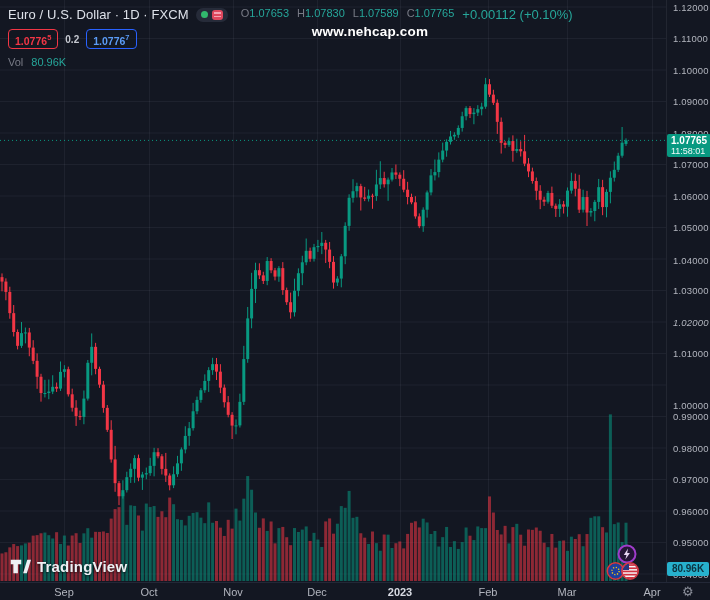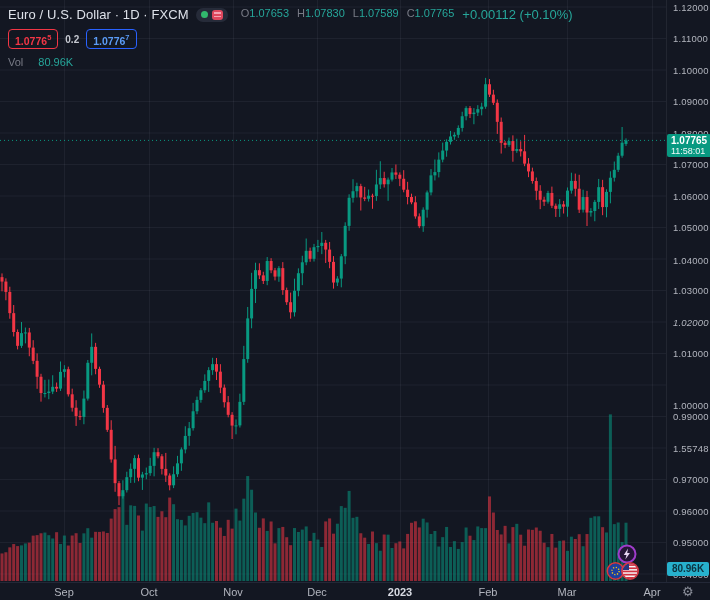--- a/index.html
+++ b/index.html
@@ -38,21 +38,21 @@
   #ohlc .pair{white-space:nowrap;}
   #ohlc .lab{color:#787b86;}
   #ohlc .val,#ohlc-change{color:#26a69a;}
   #ohlc-change{font-size:13px;white-space:nowrap;}
   .lrow2{display:flex;align-items:center;gap:7px;margin-top:7px;height:18px;}
   .quote-box{border-radius:4px;padding:1px 6px;font-size:10.5px;font-weight:700;line-height:14px;cursor:pointer;background:rgba(19,23,34,.6);}
   #bid-box{border:1px solid #f23645;color:#f23645;}
   #ask-box{border:1px solid #2962ff;color:#5b9cf6;}
   .quote-box sup{font-size:7.5px;}
   #spread{font-size:10px;color:#c6c9d1;font-weight:700;}
-  .lrow3{display:flex;gap:15px;margin-top:8px;font-size:11px;}
+  .lrow3{display:flex;gap:8px;margin-top:8px;font-size:11px;}
   #vol-label{color:#787b86;}
   #vol-value{color:#26a69a;}
   
   #watermark{position:absolute;left:370px;top:24px;transform:translateX(-50%);color:#ffffff;
              font-size:13.5px;font-weight:600;z-index:4;letter-spacing:.2px;}
   #tv-logo{position:absolute;left:10px;top:558px;display:flex;align-items:center;gap:6px;z-index:5;cursor:pointer;
            text-shadow:0 1px 3px rgba(0,0,0,.7);}
   #tv-logo-text{color:#eef1f5;font-size:15px;font-weight:700;letter-spacing:.2px;}
   #idea-lightning{position:absolute;left:617px;top:544px;z-index:4;cursor:pointer;}
   #pair-flags{position:absolute;left:604px;top:561px;z-index:4;cursor:pointer;}
@@ -597,20 +597,21 @@
       <span id="bid-box" class="quote-box"><span>1.0776</span><sup>5</sup></span>
       <span id="spread">0.2</span>
       <span id="ask-box" class="quote-box"><span>1.0776</span><sup>7</sup></span>
     </div>
     <div class="lrow3">
       <span id="vol-label">Vol</span>
       <span id="vol-value">80.96K</span>
     </div>
   </div>
 
+  <div id="watermark">www.nehcap.com</div>
 
   <div id="price-axis">
     <div id="last-price-badge">
       <div class="lp">1.07765</div>
       <div class="lt">11:58:01</div>
     </div>
     <div id="vol-badge">80.96K</div>
   <div class="ptick" style="top: 1.5px;">1.12000</div>
       <div class="ptick" style="top: 33px;">1.11000</div>
       <div class="ptick" style="top: 64.5px;">1.10000</div>
@@ -618,39 +619,46 @@
       <div class="ptick" style="top: 127.5px;">1.08000</div>
       <div class="ptick" style="top: 159px;">1.07000</div>
       <div class="ptick" style="top: 190.5px;">1.06000</div>
       <div class="ptick" style="top: 222px;">1.05000</div>
       <div class="ptick" style="top: 255px;">1.04000</div>
       <div class="ptick" style="top: 285px;">1.03000</div>
       <div class="ptick" style="top: 316.5px; font-style: italic;">1.02000</div>
       <div class="ptick" style="top: 348px;">1.01000</div>
       <div class="ptick" style="top: 379.5px; margin-top: 20px;">1.00000</div>
       <div class="ptick" style="top: 411px;">0.99000</div>
-      <div class="ptick" style="top: 442.5px;">1.55748</div>
+      <div class="ptick" style="top: 442.5px;">0.98000</div>
       <div class="ptick" style="top: 474px;">0.97000</div>
       <div class="ptick" style="top: 505.5px;">0.96000</div>
       <div class="ptick" style="top: 537px;">0.95000</div>
       <div class="ptick" style="top: 568.5px;">0.94000</div>
     </div>
 
   <div id="time-axis">
     <div id="axis-gear">⚙</div>
   <div class="ttick" style="left: 64px;">Sep</div>
       <div class="ttick" style="left: 149px;">Oct</div>
       <div class="ttick" style="left: 233px;">Nov</div>
       <div class="ttick" style="left: 317px;">Dec</div>
       <div class="ttick emph" style="left: 400px;">2023</div>
       <div class="ttick" style="left: 488px;">Feb</div>
       <div class="ttick" style="left: 567px;">Mar</div>
       <div class="ttick" style="left: 652px;">Apr</div>
     </div>
 
+  <div id="tv-logo">
+    <svg width="21" height="17" viewBox="0 0 28 22">
+      <path fill="#eef1f5" d="M1 2 h14 v6 h-4.5 v12 h-6 V8 H1 Z"></path>
+      <path fill="#eef1f5" d="M17.5 20 L23 2 h5 l-5.5 18 Z"></path>
+    </svg>
+    <span id="tv-logo-text">TradingView</span>
+  </div>
 
   <div id="idea-lightning">
     <svg width="20" height="20" viewBox="0 0 20 20">
       <circle cx="10" cy="10" r="8.5" fill="#241536" stroke="#a03ccb" stroke-width="2"></circle>
       <path d="M11 4.5 L6.8 11 h2.7 l-1.2 4.5 L12.9 9 h-2.7 Z" fill="#e6d7f2"></path>
     </svg>
   </div>
   <div id="pair-flags">
     <svg width="37" height="20" viewBox="0 0 37 20">
       <defs>

